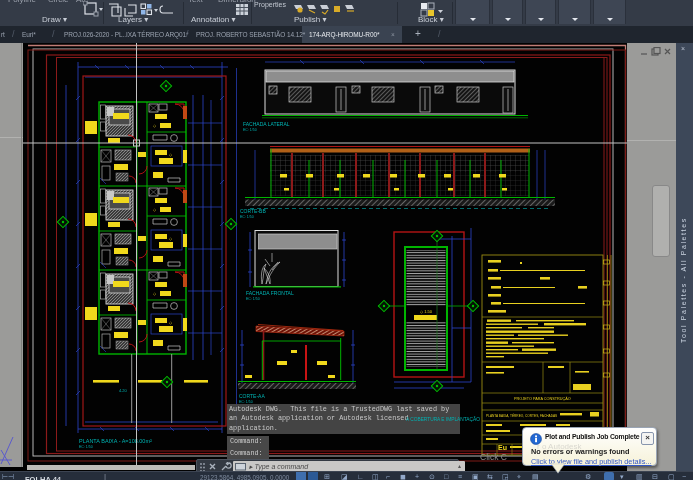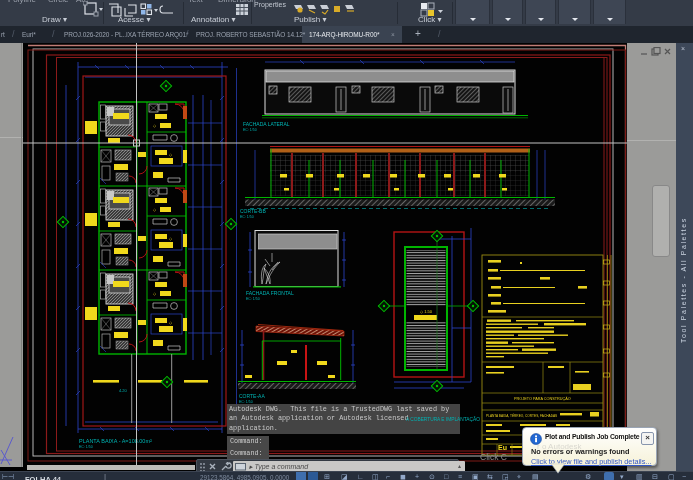--- a/index.html
+++ b/index.html
@@ -64,21 +64,21 @@
         <path d="M22 4 h8 v8 h-8"></path>
         <path d="M19 7 v8 h8"></path>
         <rect x="35" y="3" width="4.5" height="4.5"></rect>
         <rect x="41" y="3" width="4.5" height="4.5" fill="#8fb6e8" stroke="none"></rect>
         <rect x="35" y="9" width="4.5" height="4.5" fill="#8fb6e8" stroke="none"></rect>
         <rect x="41" y="9" width="4.5" height="4.5"></rect>
         <path d="M57 5 c-4 0 -4 7 0 7 l10 0"></path>
       </g>
       <path d="M48 8 l4 0 -2 3 z" fill="#cdd2da"></path>
     </svg>
-    <div class="lbl" style="left:118px;">Acesse ▾</div>
+    <div class="lbl" style="left:118px;">Layers ▾</div>
     <div class="dv" style="left:183px;"></div>
 
     <div class="cuttxt" style="left:188px;">Text</div>
     <div class="cuttxt" style="left:218px;">Dimension</div>
     <svg class="abs" style="left:235px;top:3px" width="15" height="15" viewBox="0 0 15 15">
       <rect x="1" y="1" width="12" height="11" fill="#ccd2da"></rect>
       <path d="M1 4.5 h12 M1 8 h12 M5 1 v11 M9 1 v11" stroke="#4a525f" stroke-width="1"></path>
     </svg>
     <div class="lbl" style="left:191px;">Annotation ▾</div>
     <div class="dv" style="left:251px;"></div>
@@ -100,21 +100,21 @@
     <div class="lbl" style="left:294px;">Publish ▾</div>
     <div class="dv" style="left:397px;"></div>
 
     <svg class="abs" style="left:420px;top:2px" width="26" height="16" viewBox="0 0 26 16">
       <rect x="1" y="1" width="6" height="6" fill="#e8ebf0"></rect>
       <rect x="8" y="8" width="6" height="6" fill="#e8c52c"></rect>
       <rect x="8" y="1" width="6" height="6" fill="none" stroke="#aab1bc"></rect>
       <rect x="1" y="8" width="6" height="6" fill="none" stroke="#aab1bc"></rect>
       <path d="M18 8 l5 0 -2.5 3 z" fill="#cdd2da"></path>
     </svg>
-    <div class="lbl" style="left:418px;">Click ▾</div>
+    <div class="lbl" style="left:418px;">Block ▾</div>
     <div class="dv" style="left:452px;"></div>
     <div class="deck" style="left:455px;width:33px;">
       <div class="da"></div>
     </div>
     <div class="deck" style="left:492px;width:29px;">
       <div class="da"></div>
     </div>
     <div class="deck" style="left:525px;width:29px;">
       <div class="da"></div>
     </div>

